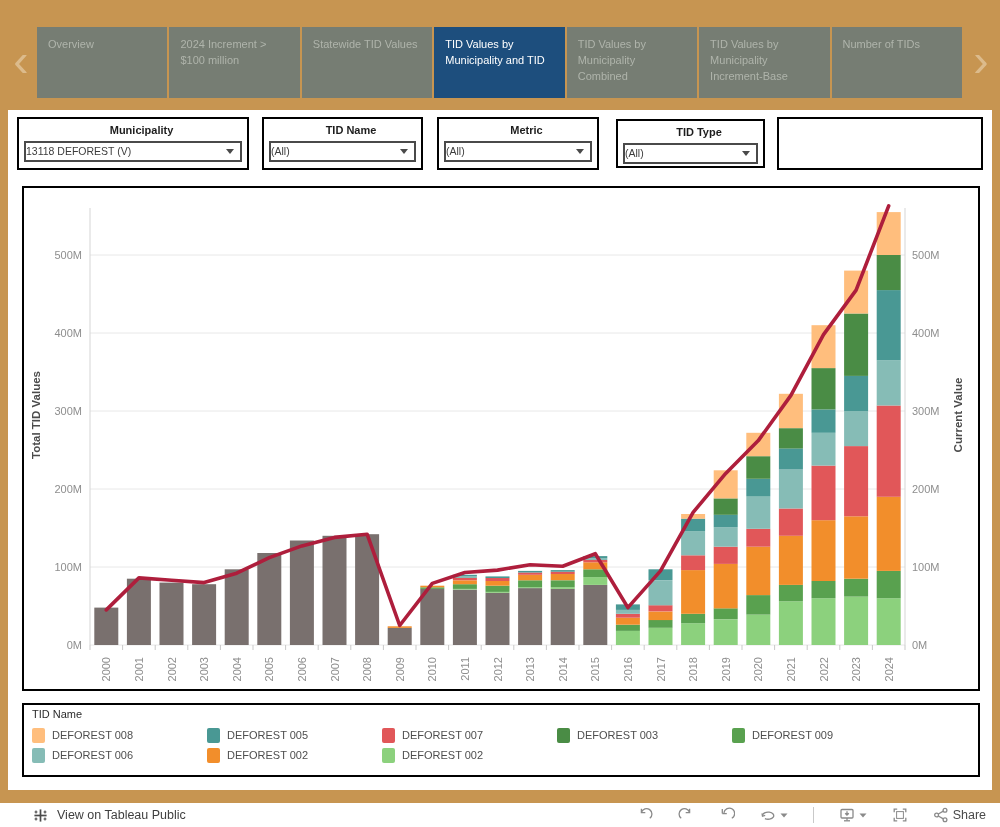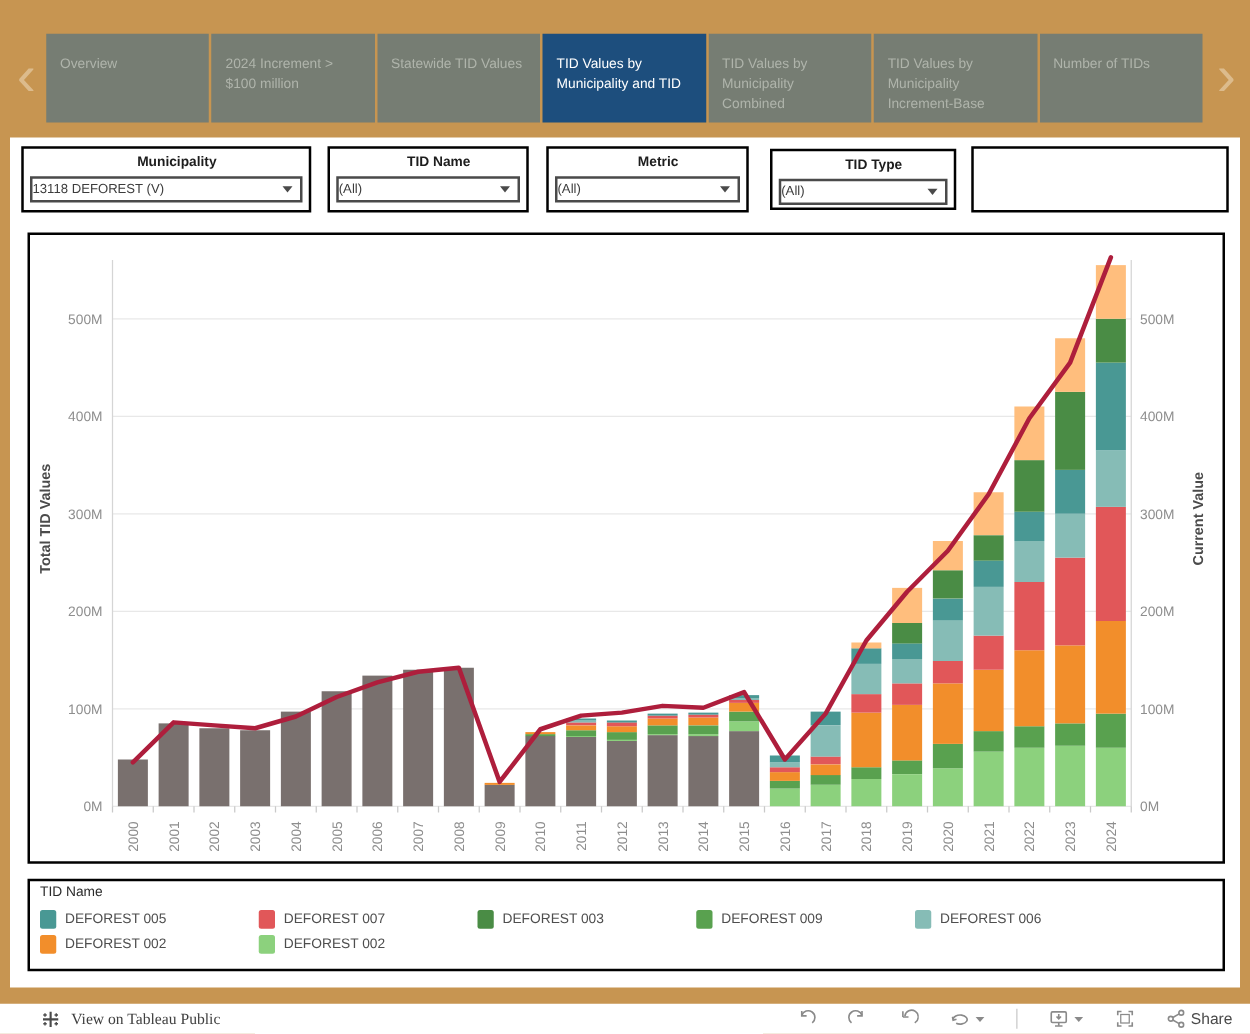--- a/index.html
+++ b/index.html
@@ -6,21 +6,21 @@
   body{width:1000px;height:827px;overflow:hidden;font-family:"Liberation Sans",sans-serif;}
   #root{position:relative;width:1000px;height:827px;background:#C79551;}
 
   
   .nav-chevron{position:absolute;top:38px;width:26px;height:50px;color:#DCBB8C;font-size:46px;
     line-height:44px;text-align:center;cursor:pointer;user-select:none;}
   #chev-left{left:8px;}
   #chev-right{right:6px;}
   #tabs{position:absolute;left:37px;top:27px;width:925px;height:71px;display:flex;gap:2px;}
   .tab{flex:1 1 0;box-sizing:border-box;background:#767D73;color:#AFB4AB;font-size:11px;
-    line-height:1.45;padding:17px 11px;cursor:pointer;overflow:hidden;}
+    line-height:1.45;padding:10px 11px;cursor:pointer;overflow:hidden;}
   .tab.selected{background:#1D4E7D;color:#FFFFFF;}
 
   
   #panel{position:absolute;left:8px;top:110px;width:984px;height:680px;background:#fff;}
 
   .filter-box{position:absolute;box-sizing:border-box;border:2px solid #000;background:#fff;}
   .filter-title{font-size:11px;font-weight:bold;color:#1d1d1d;text-align:center;margin-top:5px;margin-left:17px;}
   .dropdown{position:relative;box-sizing:border-box;margin:5px 5px 0 5px;height:21px;
     border:2px solid #4a4a4a;font-size:10.5px;color:#3c3c3c;line-height:17px;
     cursor:pointer;background:#fff;white-space:nowrap;overflow:hidden;}
@@ -35,21 +35,21 @@
   #legend-box{position:absolute;left:14px;top:593px;width:958px;height:74px;
     box-sizing:border-box;border:2px solid #000;background:#fff;padding:3px 0 0 8px;}
   .legend-title{font-size:11px;color:#2b2b2b;}
   #legend-grid{margin-top:5px;display:grid;grid-template-columns:repeat(5,175px);grid-auto-rows:20px;}
   .legend-item{display:flex;align-items:center;gap:7px;cursor:pointer;}
   .legend-swatch{width:13px;height:15px;border-radius:2px;flex:0 0 auto;}
   .legend-label{font-size:11px;color:#4e4e4e;white-space:nowrap;}
 
   
   #footer{position:absolute;left:0;top:803px;width:1000px;height:24px;background:#fff;}
-  #footer-left{position:absolute;left:32px;top:0;height:24px;display:flex;align-items:center;gap:8px;cursor:pointer;font-family:Liberation Serif, serif;}
+  #footer-left{position:absolute;left:32px;top:0;height:24px;display:flex;align-items:center;gap:8px;cursor:pointer;}
   #footer-left span{font-size:12.5px;color:#3f3f3f;}
   #footer-right{position:absolute;right:14px;top:0;height:24px;display:flex;align-items:center;gap:25px;}
   .tb-icon{display:flex;align-items:center;gap:4px;cursor:pointer;}
   .tb-sep{width:1px;height:16px;background:#c9c9c9;}
   .share-label{font-size:12.5px;color:#4a4a4a;}
 </style>
 </head>
 <body>
 
 <div id="root">
@@ -276,20 +276,24 @@
           <polyline points="82.3,421.9 114.9,389.9 147.5,392.3 180.1,394.6 212.7,385.2 245.3,369.6 277.9,357.9 310.5,349.4 343.1,346.2 375.7,437.5 408.3,395.4 440.9,384.5 473.5,382.1 506.1,376.7 538.7,378.2 571.3,365.7 603.9,419.6 636.5,382.9 669.1,324.4 701.7,285.4 734.3,252.6 766.9,207.4 799.5,146.6 832.1,102.1 864.7,17.9" fill="none" stroke="#AE1E3C" stroke-width="3.6" stroke-linejoin="round" stroke-linecap="round"></polyline>
           <text transform="translate(16,227) rotate(-90)" text-anchor="middle" font-size="11.5" font-weight="bold" fill="#4B4B4B">Total TID Values</text>
           <text transform="translate(938,227) rotate(-90)" text-anchor="middle" font-size="11.5" font-weight="bold" fill="#4B4B4B">Current Value</text>
         </svg>
       </div>
 
     <div id="legend-box">
       <div class="legend-title">TID Name</div>
       <div id="legend-grid">
           <div class="legend-item">
+            <div class="legend-swatch" style="background: rgb(255, 190, 125);"></div>
+            <div class="legend-label">DEFOREST 008</div>
+          </div>
+          <div class="legend-item">
             <div class="legend-swatch" style="background: rgb(73, 152, 148);"></div>
             <div class="legend-label">DEFOREST 005</div>
           </div>
           <div class="legend-item">
             <div class="legend-swatch" style="background: rgb(225, 87, 89);"></div>
             <div class="legend-label">DEFOREST 007</div>
           </div>
           <div class="legend-item">
             <div class="legend-swatch" style="background: rgb(74, 140, 69);"></div>
             <div class="legend-label">DEFOREST 003</div>

